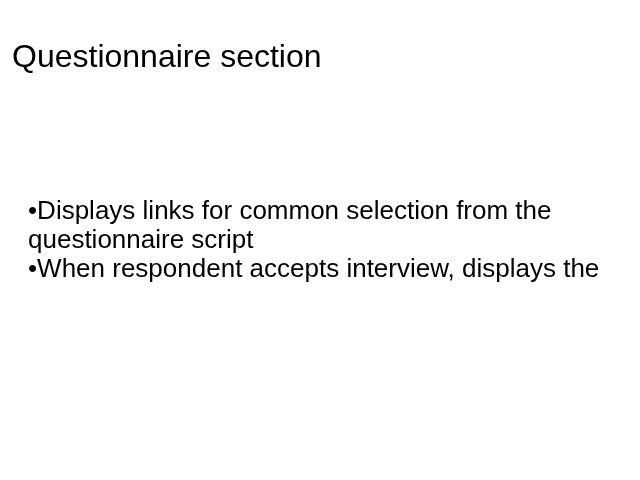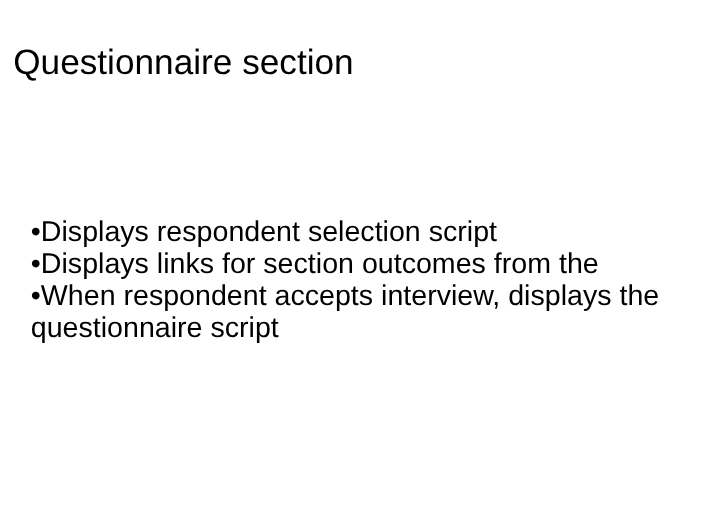--- a/index.html
+++ b/index.html
@@ -60,19 +60,18 @@
   }
 </style>
 </head>
 <body>
 
 <div id="slide">
 
   <h1 id="slide-title">Questionnaire section</h1>
 
   <div id="slide-body">
-    <span class="body-line"><span class="bullet-glyph">•</span><span>Displays respondent selection script</span></span>
-    <span class="body-line"><span class="bullet-glyph">•</span><span>Displays links for section outcomes from the</span></span>
+    <span class="body-line"><span class="bullet-glyph">•</span><span>Displays links for common selection from the</span></span>
+    <span class="body-line"><span>questionnaire script</span></span>
     <span class="body-line"><span class="bullet-glyph">•</span><span>When respondent accepts interview, displays the</span></span>
-    <span class="body-line"><span>questionnaire script</span></span>
   </div>
 
 </div>
 
 </body></html>

